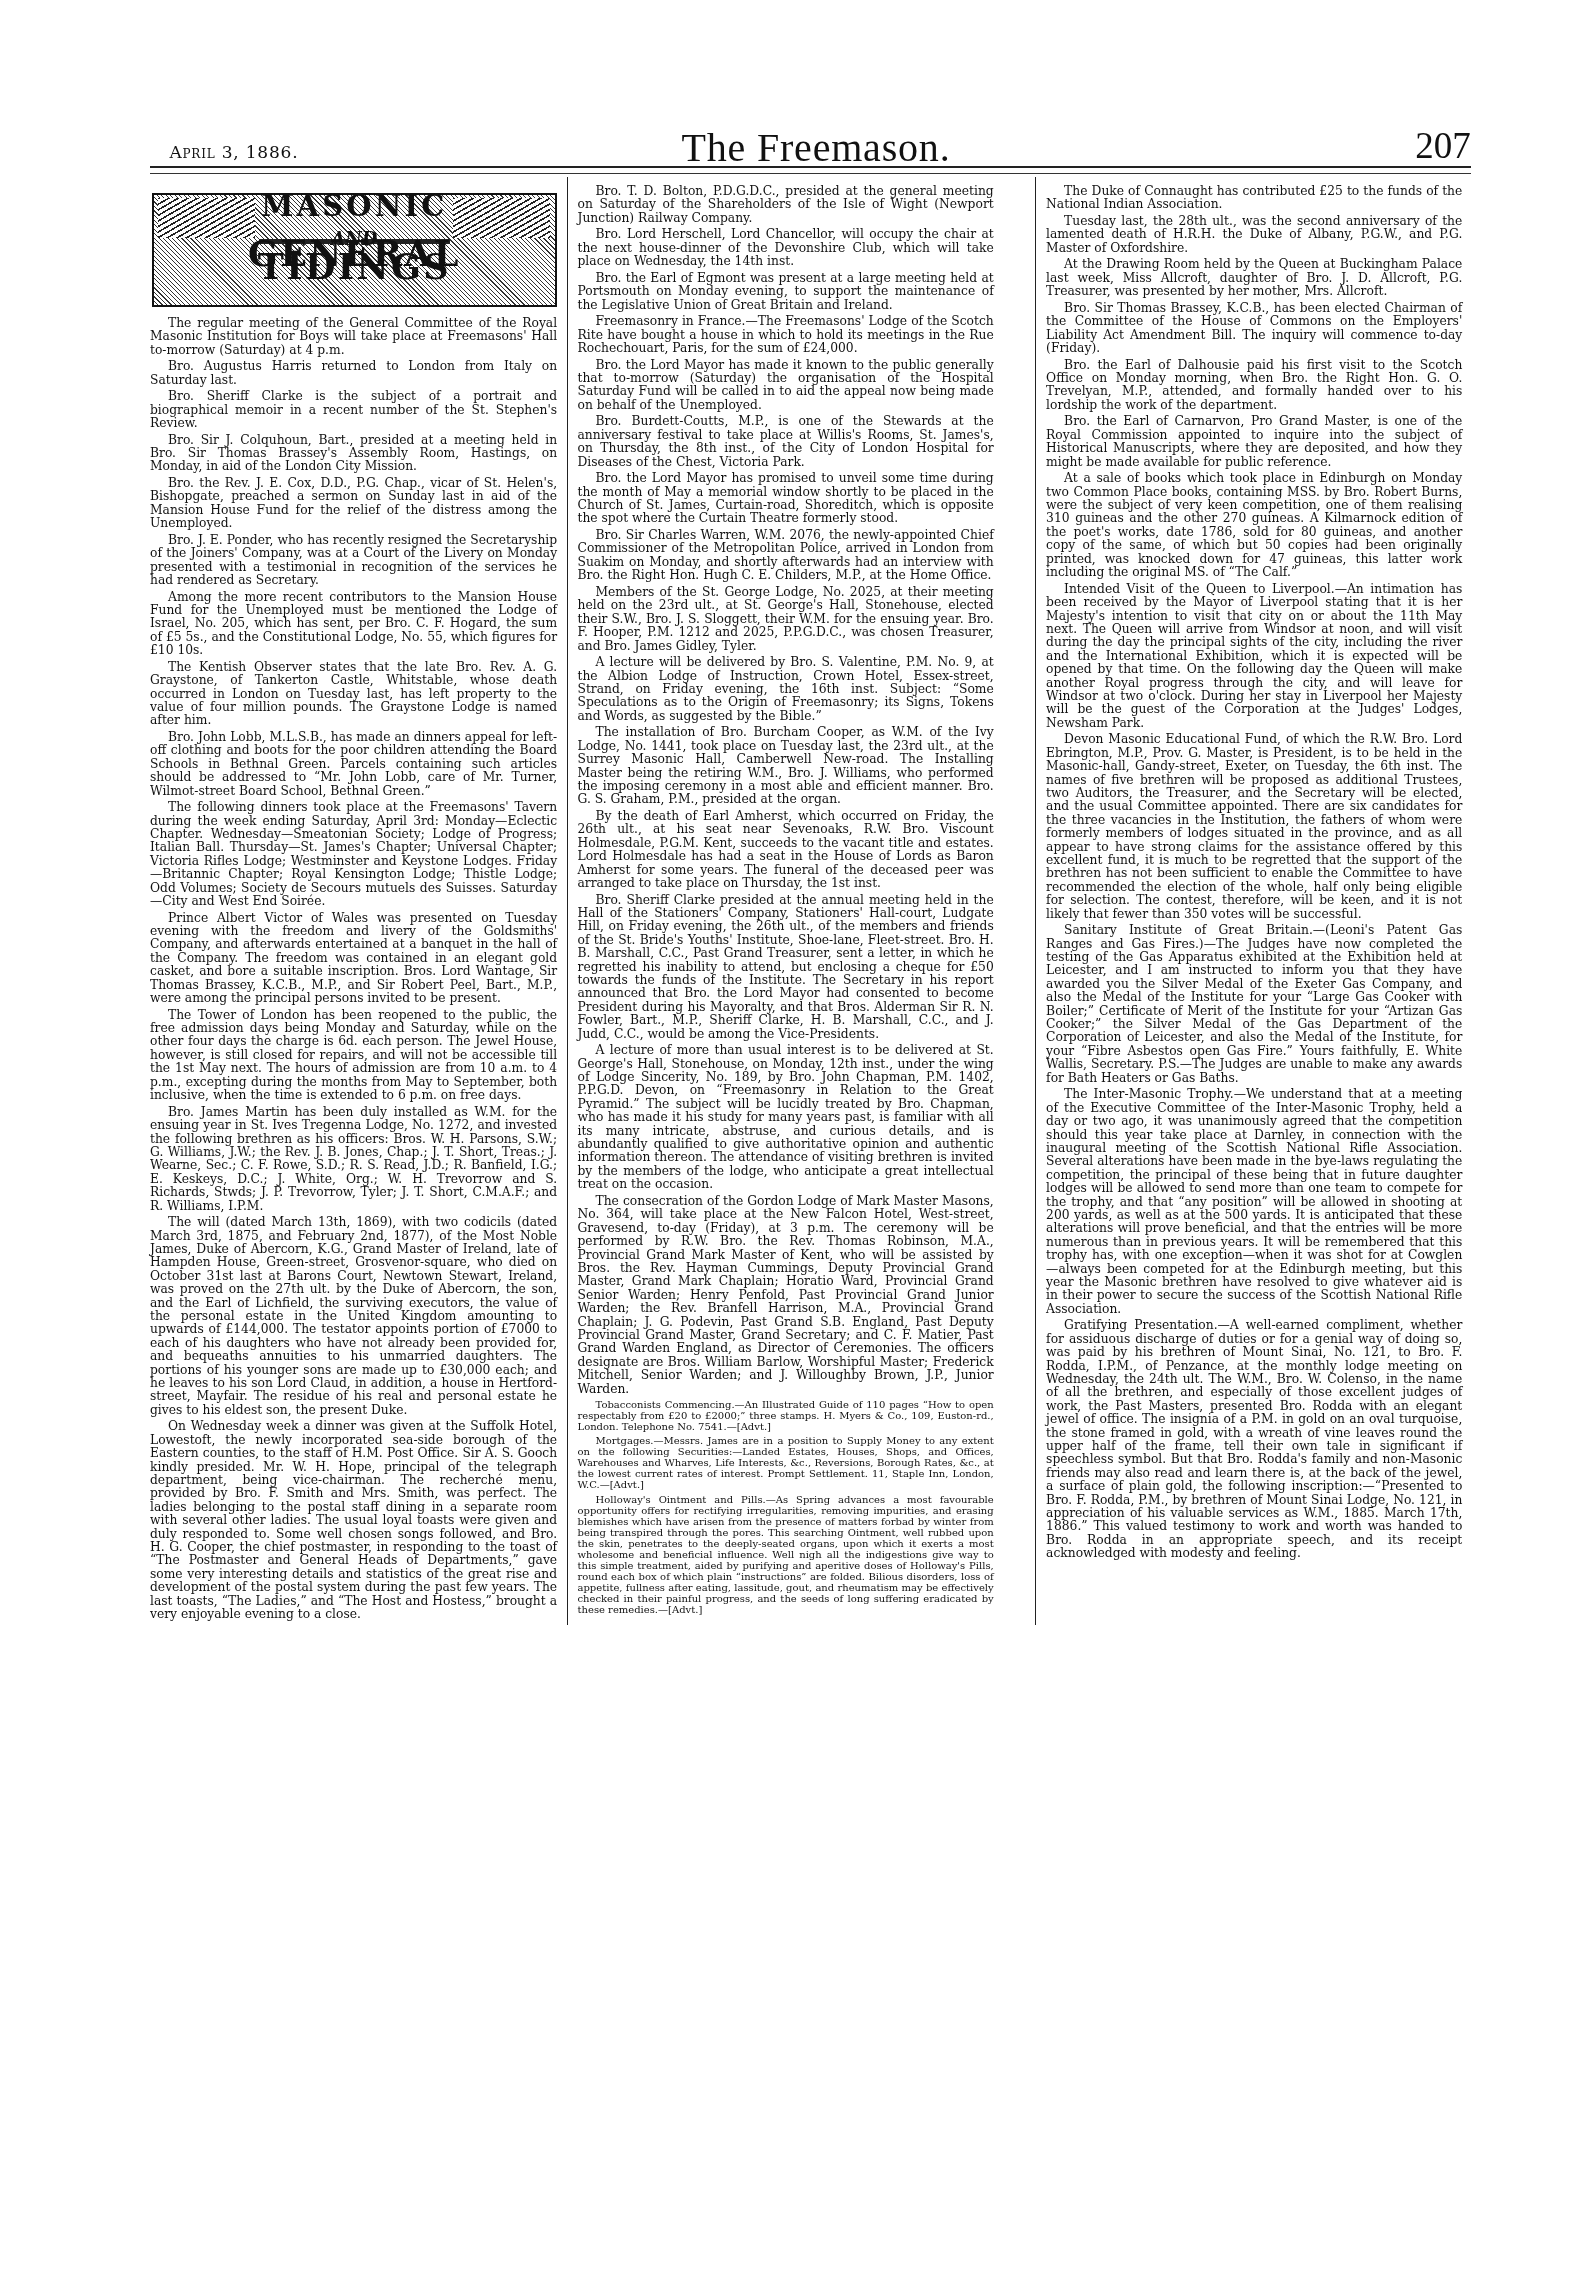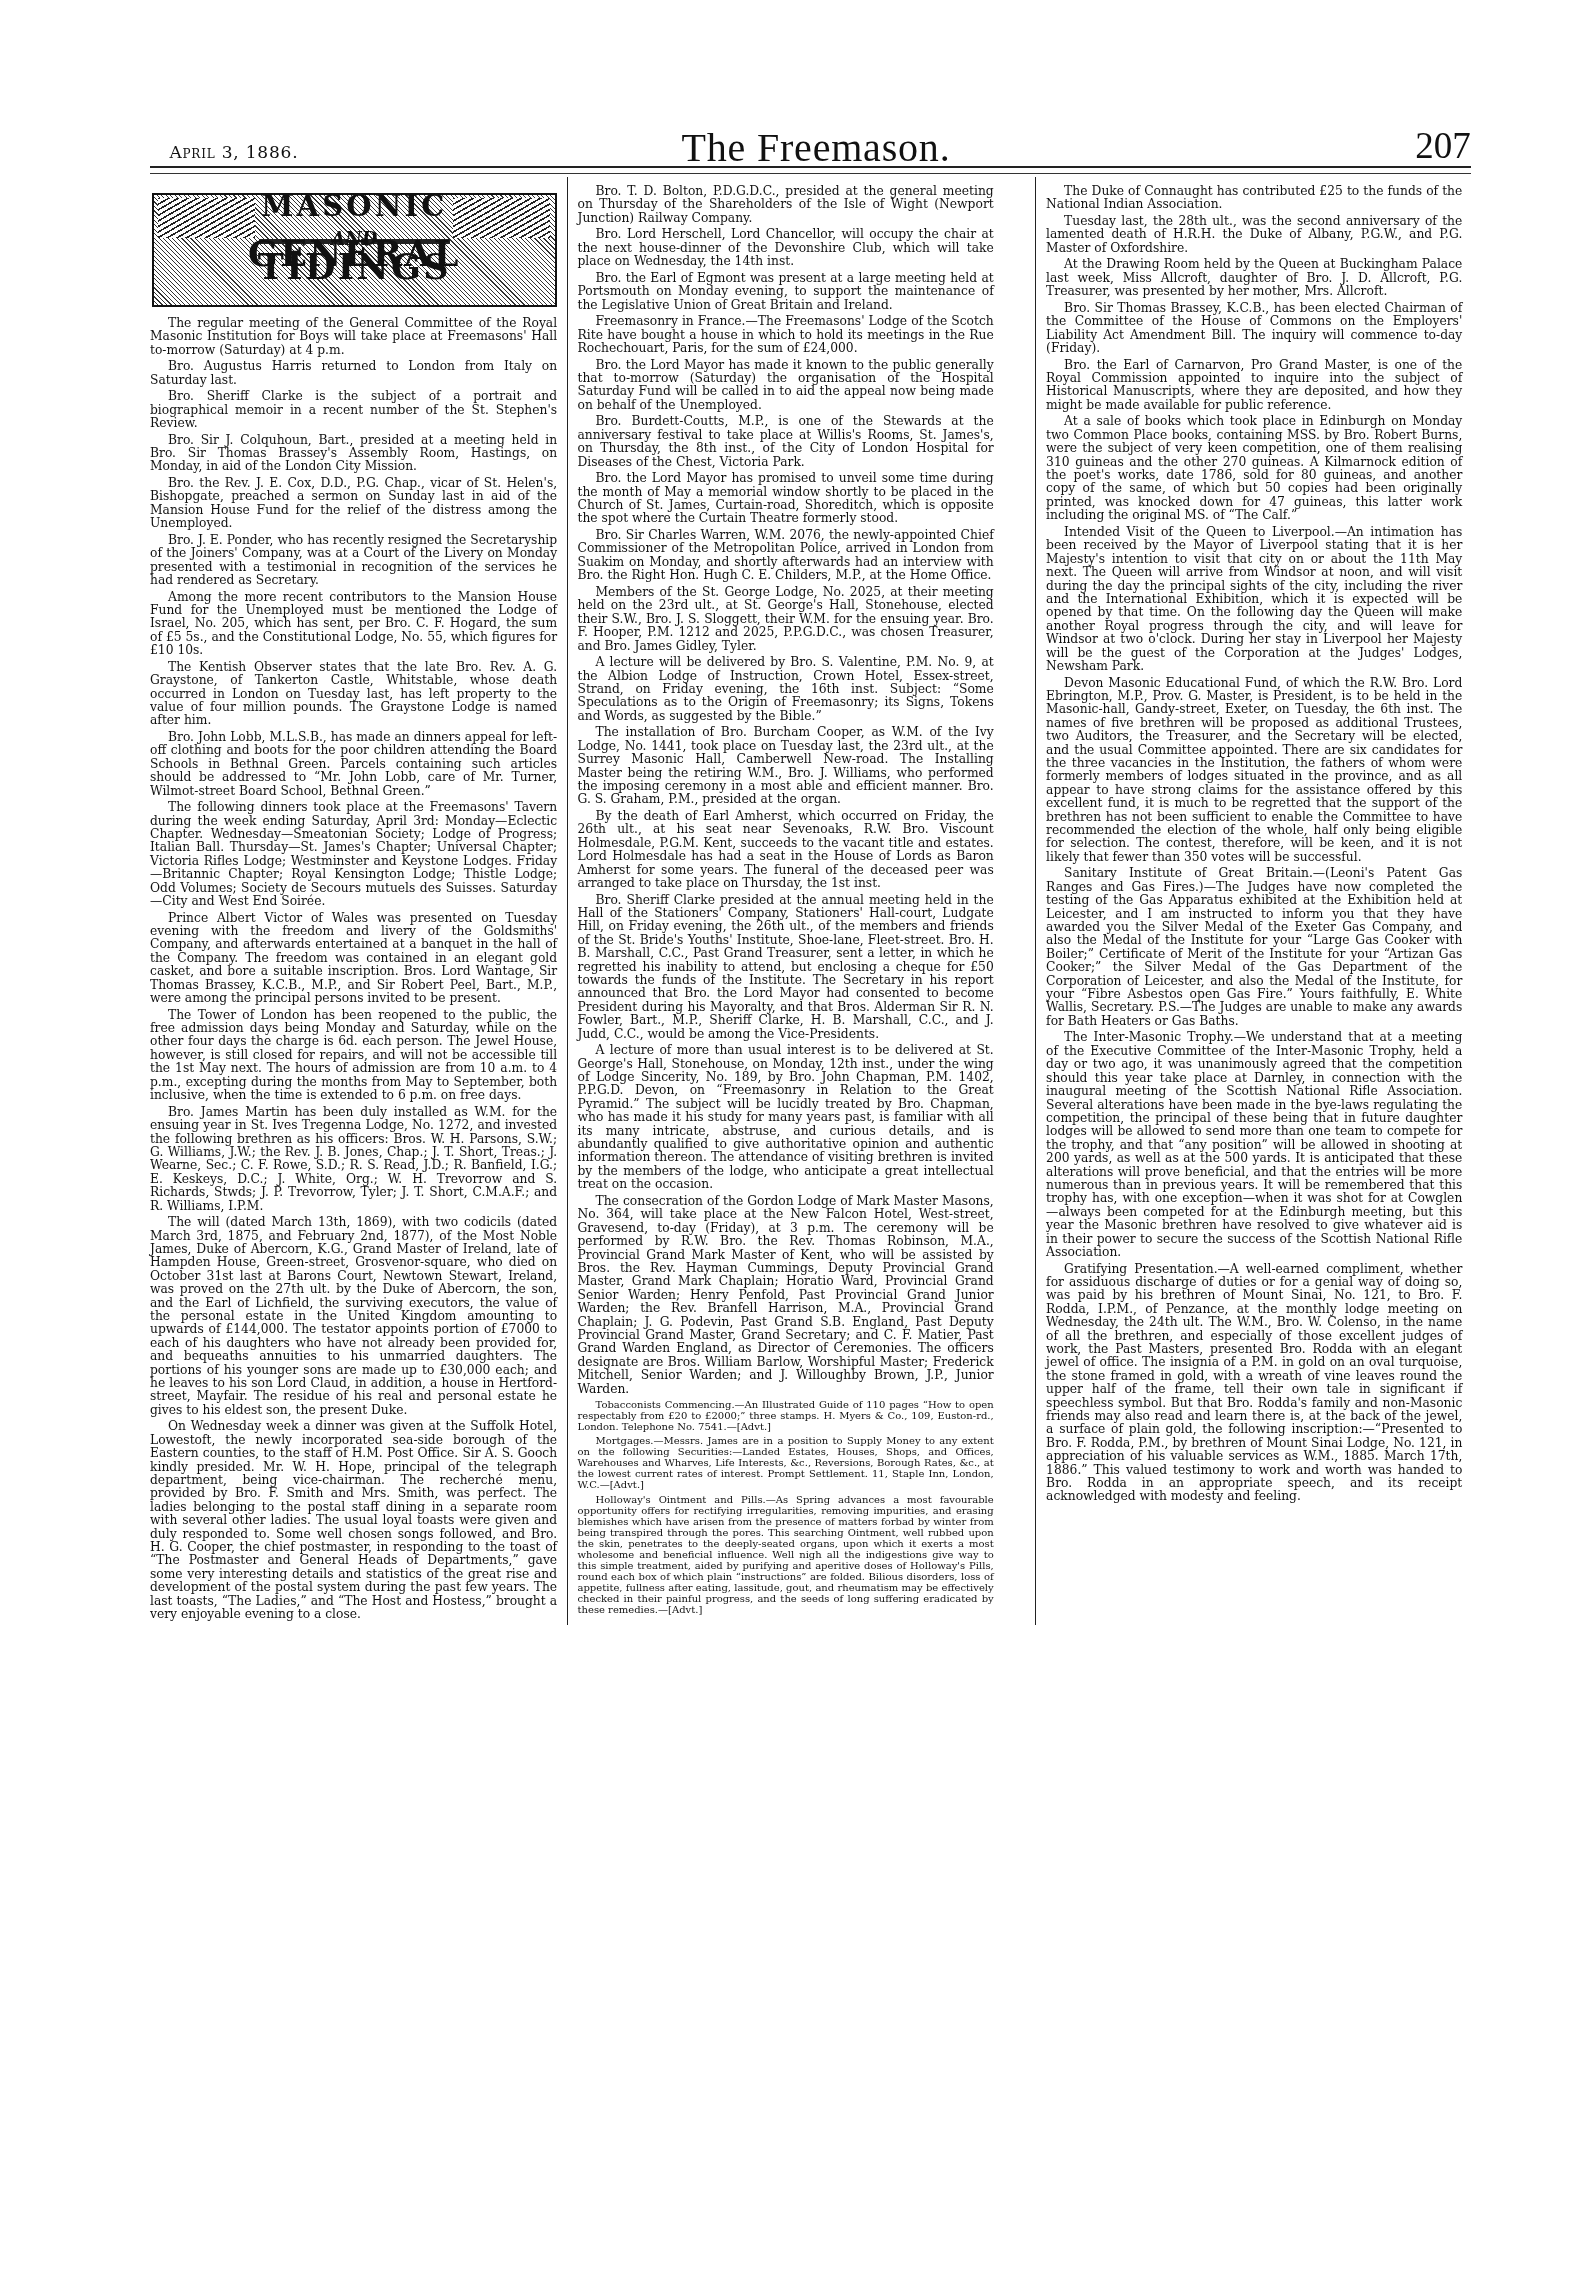--- a/index.html
+++ b/index.html
@@ -67,21 +67,21 @@
           <p>The following dinners took place at the Freemasons' Tavern during the week ending Saturday, April 3rd: Monday—Eclectic Chapter. Wednesday—Smeatonian Society; Lodge of Progress; Italian Ball. Thursday—St. James's Chapter; Universal Chapter; Victoria Rifles Lodge; Westminster and Keystone Lodges. Friday—Britannic Chapter; Royal Kensington Lodge; Thistle Lodge; Odd Volumes; Society de Secours mutuels des Suisses. Saturday—City and West End Soirée.</p>
           <p>Prince Albert Victor of Wales was presented on Tuesday evening with the freedom and livery of the Goldsmiths' Company, and afterwards entertained at a banquet in the hall of the Company. The freedom was contained in an elegant gold casket, and bore a suitable inscription. Bros. Lord Wantage, Sir Thomas Brassey, K.C.B., M.P., and Sir Robert Peel, Bart., M.P., were among the principal persons invited to be present.</p>
           <p>The Tower of London has been reopened to the public, the free admission days being Monday and Saturday, while on the other four days the charge is 6d. each person. The Jewel House, however, is still closed for repairs, and will not be accessible till the 1st May next. The hours of admission are from 10 a.m. to 4 p.m., excepting during the months from May to September, both inclusive, when the time is extended to 6 p.m. on free days.</p>
           <p>Bro. James Martin has been duly installed as W.M. for the ensuing year in St. Ives Tregenna Lodge, No. 1272, and invested the following brethren as his officers: Bros. W. H. Parsons, S.W.; G. Williams, J.W.; the Rev. J. B. Jones, Chap.; J. T. Short, Treas.; J. Wearne, Sec.; C. F. Rowe, S.D.; R. S. Read, J.D.; R. Banfield, I.G.; E. Keskeys, D.C.; J. White, Org.; W. H. Trevorrow and S. Richards, Stwds; J. P. Trevorrow, Tyler; J. T. Short, C.M.A.F.; and R. Williams, I.P.M.</p>
           <p>The will (dated March 13th, 1869), with two codicils (dated March 3rd, 1875, and February 2nd, 1877), of the Most Noble James, Duke of Abercorn, K.G., Grand Master of Ireland, late of Hampden House, Green-street, Grosvenor-square, who died on October 31st last at Barons Court, Newtown Stewart, Ireland, was proved on the 27th ult. by the Duke of Abercorn, the son, and the Earl of Lichfield, the surviving executors, the value of the personal estate in the United Kingdom amounting to upwards of £144,000. The testator appoints portion of £7000 to each of his daughters who have not already been provided for, and bequeaths annuities to his unmarried daughters. The portions of his younger sons are made up to £30,000 each; and he leaves to his son Lord Claud, in addition, a house in Hertford-street, Mayfair. The residue of his real and personal estate he gives to his eldest son, the present Duke.</p>
           <p>On Wednesday week a dinner was given at the Suffolk Hotel, Lowestoft, the newly incorporated sea-side borough of the Eastern counties, to the staff of H.M. Post Office. Sir A. S. Gooch kindly presided. Mr. W. H. Hope, principal of the telegraph department, being vice-chairman. The recherché menu, provided by Bro. F. Smith and Mrs. Smith, was perfect. The ladies belonging to the postal staff dining in a separate room with several other ladies. The usual loyal toasts were given and duly responded to. Some well chosen songs followed, and Bro. H. G. Cooper, the chief postmaster, in responding to the toast of “The Postmaster and General Heads of Departments,” gave some very interesting details and statistics of the great rise and development of the postal system during the past few years. The last toasts, “The Ladies,” and “The Host and Hostess,” brought a very enjoyable evening to a close.</p>
         </div>
     </div>
     <div class="col col2">
       <div id="col2-body">
-          <p>Bro. T. D. Bolton, P.D.G.D.C., presided at the general meeting on Thursday of the Shareholders of the Isle of Wight (Newport Junction) Railway Company.</p>
+          <p>Bro. T. D. Bolton, P.D.G.D.C., presided at the general meeting on Saturday of the Shareholders of the Isle of Wight (Newport Junction) Railway Company.</p>
           <p>Bro. Lord Herschell, Lord Chancellor, will occupy the chair at the next house-dinner of the Devonshire Club, which will take place on Wednesday, the 14th inst.</p>
           <p>Bro. the Earl of Egmont was present at a large meeting held at Portsmouth on Monday evening, to support the maintenance of the Legislative Union of Great Britain and Ireland.</p>
           <p>Freemasonry in France.—The Freemasons' Lodge of the Scotch Rite have bought a house in which to hold its meetings in the Rue Rochechouart, Paris, for the sum of £24,000.</p>
           <p>Bro. the Lord Mayor has made it known to the public generally that to-morrow (Saturday) the organisation of the Hospital Saturday Fund will be called in to aid the appeal now being made on behalf of the Unemployed.</p>
           <p>Bro. Burdett-Coutts, M.P., is one of the Stewards at the anniversary festival to take place at Willis's Rooms, St. James's, on Thursday, the 8th inst., of the City of London Hospital for Diseases of the Chest, Victoria Park.</p>
           <p>Bro. the Lord Mayor has promised to unveil some time during the month of May a memorial window shortly to be placed in the Church of St. James, Curtain-road, Shoreditch, which is opposite the spot where the Curtain Theatre formerly stood.</p>
           <p>Bro. Sir Charles Warren, W.M. 2076, the newly-appointed Chief Commissioner of the Metropolitan Police, arrived in London from Suakim on Monday, and shortly afterwards had an interview with Bro. the Right Hon. Hugh C. E. Childers, M.P., at the Home Office.</p>
           <p>Members of the St. George Lodge, No. 2025, at their meeting held on the 23rd ult., at St. George's Hall, Stonehouse, elected their S.W., Bro. J. S. Sloggett, their W.M. for the ensuing year. Bro. F. Hooper, P.M. 1212 and 2025, P.P.G.D.C., was chosen Treasurer, and Bro. James Gidley, Tyler.</p>
           <p>A lecture will be delivered by Bro. S. Valentine, P.M. No. 9, at the Albion Lodge of Instruction, Crown Hotel, Essex-street, Strand, on Friday evening, the 16th inst. Subject: “Some Speculations as to the Origin of Freemasonry; its Signs, Tokens and Words, as suggested by the Bible.”</p>
           <p>The installation of Bro. Burcham Cooper, as W.M. of the Ivy Lodge, No. 1441, took place on Tuesday last, the 23rd ult., at the Surrey Masonic Hall, Camberwell New-road. The Installing Master being the retiring W.M., Bro. J. Williams, who performed the imposing ceremony in a most able and efficient manner. Bro. G. S. Graham, P.M., presided at the organ.</p>
@@ -95,20 +95,21 @@
           <p class="adv">Mortgages.—Messrs. James are in a position to Supply Money to any extent on the following Securities:—Landed Estates, Houses, Shops, and Offices, Warehouses and Wharves, Life Interests, &amp;c., Reversions, Borough Rates, &amp;c., at the lowest current rates of interest. Prompt Settlement. 11, Staple Inn, London, W.C.—[Advt.]</p>
           <p class="adv">Holloway's Ointment and Pills.—As Spring advances a most favourable opportunity offers for rectifying irregularities, removing impurities, and erasing blemishes which have arisen from the presence of matters forbad by winter from being transpired through the pores. This searching Ointment, well rubbed upon the skin, penetrates to the deeply-seated organs, upon which it exerts a most wholesome and beneficial influence. Well nigh all the indigestions give way to this simple treatment, aided by purifying and aperitive doses of Holloway's Pills, round each box of which plain “instructions” are folded. Bilious disorders, loss of appetite, fullness after eating, lassitude, gout, and rheumatism may be effectively checked in their painful progress, and the seeds of long suffering eradicated by these remedies.—[Advt.]</p>
         </div>
     </div>
     <div class="col col3">
       <div id="col3-body">
           <p>The Duke of Connaught has contributed £25 to the funds of the National Indian Association.</p>
           <p>Tuesday last, the 28th ult., was the second anniversary of the lamented death of H.R.H. the Duke of Albany, P.G.W., and P.G. Master of Oxfordshire.</p>
           <p>At the Drawing Room held by the Queen at Buckingham Palace last week, Miss Allcroft, daughter of Bro. J. D. Allcroft, P.G. Treasurer, was presented by her mother, Mrs. Allcroft.</p>
           <p>Bro. Sir Thomas Brassey, K.C.B., has been elected Chairman of the Committee of the House of Commons on the Employers' Liability Act Amendment Bill. The inquiry will commence to-day (Friday).</p>
+          <p>Bro. the Earl of Dalhousie paid his first visit to the Scotch Office on Monday morning, when Bro. the Right Hon. G. O. Trevelyan, M.P., attended, and formally handed over to his lordship the work of the department.</p>
           <p>Bro. the Earl of Carnarvon, Pro Grand Master, is one of the Royal Commission appointed to inquire into the subject of Historical Manuscripts, where they are deposited, and how they might be made available for public reference.</p>
           <p>At a sale of books which took place in Edinburgh on Monday two Common Place books, containing MSS. by Bro. Robert Burns, were the subject of very keen competition, one of them realising 310 guineas and the other 270 guineas. A Kilmarnock edition of the poet's works, date 1786, sold for 80 guineas, and another copy of the same, of which but 50 copies had been originally printed, was knocked down for 47 guineas, this latter work including the original MS. of “The Calf.”</p>
           <p>Intended Visit of the Queen to Liverpool.—An intimation has been received by the Mayor of Liverpool stating that it is her Majesty's intention to visit that city on or about the 11th May next. The Queen will arrive from Windsor at noon, and will visit during the day the principal sights of the city, including the river and the International Exhibition, which it is expected will be opened by that time. On the following day the Queen will make another Royal progress through the city, and will leave for Windsor at two o'clock. During her stay in Liverpool her Majesty will be the guest of the Corporation at the Judges' Lodges, Newsham Park.</p>
           <p>Devon Masonic Educational Fund, of which the R.W. Bro. Lord Ebrington, M.P., Prov. G. Master, is President, is to be held in the Masonic-hall, Gandy-street, Exeter, on Tuesday, the 6th inst. The names of five brethren will be proposed as additional Trustees, two Auditors, the Treasurer, and the Secretary will be elected, and the usual Committee appointed. There are six candidates for the three vacancies in the Institution, the fathers of whom were formerly members of lodges situated in the province, and as all appear to have strong claims for the assistance offered by this excellent fund, it is much to be regretted that the support of the brethren has not been sufficient to enable the Committee to have recommended the election of the whole, half only being eligible for selection. The contest, therefore, will be keen, and it is not likely that fewer than 350 votes will be successful.</p>
           <p>Sanitary Institute of Great Britain.—(Leoni's Patent Gas Ranges and Gas Fires.)—The Judges have now completed the testing of the Gas Apparatus exhibited at the Exhibition held at Leicester, and I am instructed to inform you that they have awarded you the Silver Medal of the Exeter Gas Company, and also the Medal of the Institute for your “Large Gas Cooker with Boiler;” Certificate of Merit of the Institute for your “Artizan Gas Cooker;” the Silver Medal of the Gas Department of the Corporation of Leicester, and also the Medal of the Institute, for your “Fibre Asbestos open Gas Fire.” Yours faithfully, E. White Wallis, Secretary. P.S.—The Judges are unable to make any awards for Bath Heaters or Gas Baths.</p>
           <p>The Inter-Masonic Trophy.—We understand that at a meeting of the Executive Committee of the Inter-Masonic Trophy, held a day or two ago, it was unanimously agreed that the competition should this year take place at Darnley, in connection with the inaugural meeting of the Scottish National Rifle Association. Several alterations have been made in the bye-laws regulating the competition, the principal of these being that in future daughter lodges will be allowed to send more than one team to compete for the trophy, and that “any position” will be allowed in shooting at 200 yards, as well as at the 500 yards. It is anticipated that these alterations will prove beneficial, and that the entries will be more numerous than in previous years. It will be remembered that this trophy has, with one exception—when it was shot for at Cowglen—always been competed for at the Edinburgh meeting, but this year the Masonic brethren have resolved to give whatever aid is in their power to secure the success of the Scottish National Rifle Association.</p>
           <p>Gratifying Presentation.—A well-earned compliment, whether for assiduous discharge of duties or for a genial way of doing so, was paid by his brethren of Mount Sinai, No. 121, to Bro. F. Rodda, I.P.M., of Penzance, at the monthly lodge meeting on Wednesday, the 24th ult. The W.M., Bro. W. Colenso, in the name of all the brethren, and especially of those excellent judges of work, the Past Masters, presented Bro. Rodda with an elegant jewel of office. The insignia of a P.M. in gold on an oval turquoise, the stone framed in gold, with a wreath of vine leaves round the upper half of the frame, tell their own tale in significant if speechless symbol. But that Bro. Rodda's family and non-Masonic friends may also read and learn there is, at the back of the jewel, a surface of plain gold, the following inscription:—“Presented to Bro. F. Rodda, P.M., by brethren of Mount Sinai Lodge, No. 121, in appreciation of his valuable services as W.M., 1885. March 17th, 1886.” This valued testimony to work and worth was handed to Bro. Rodda in an appropriate speech, and its receipt acknowledged with modesty and feeling.</p>
         </div>
     </div>
   </div>

